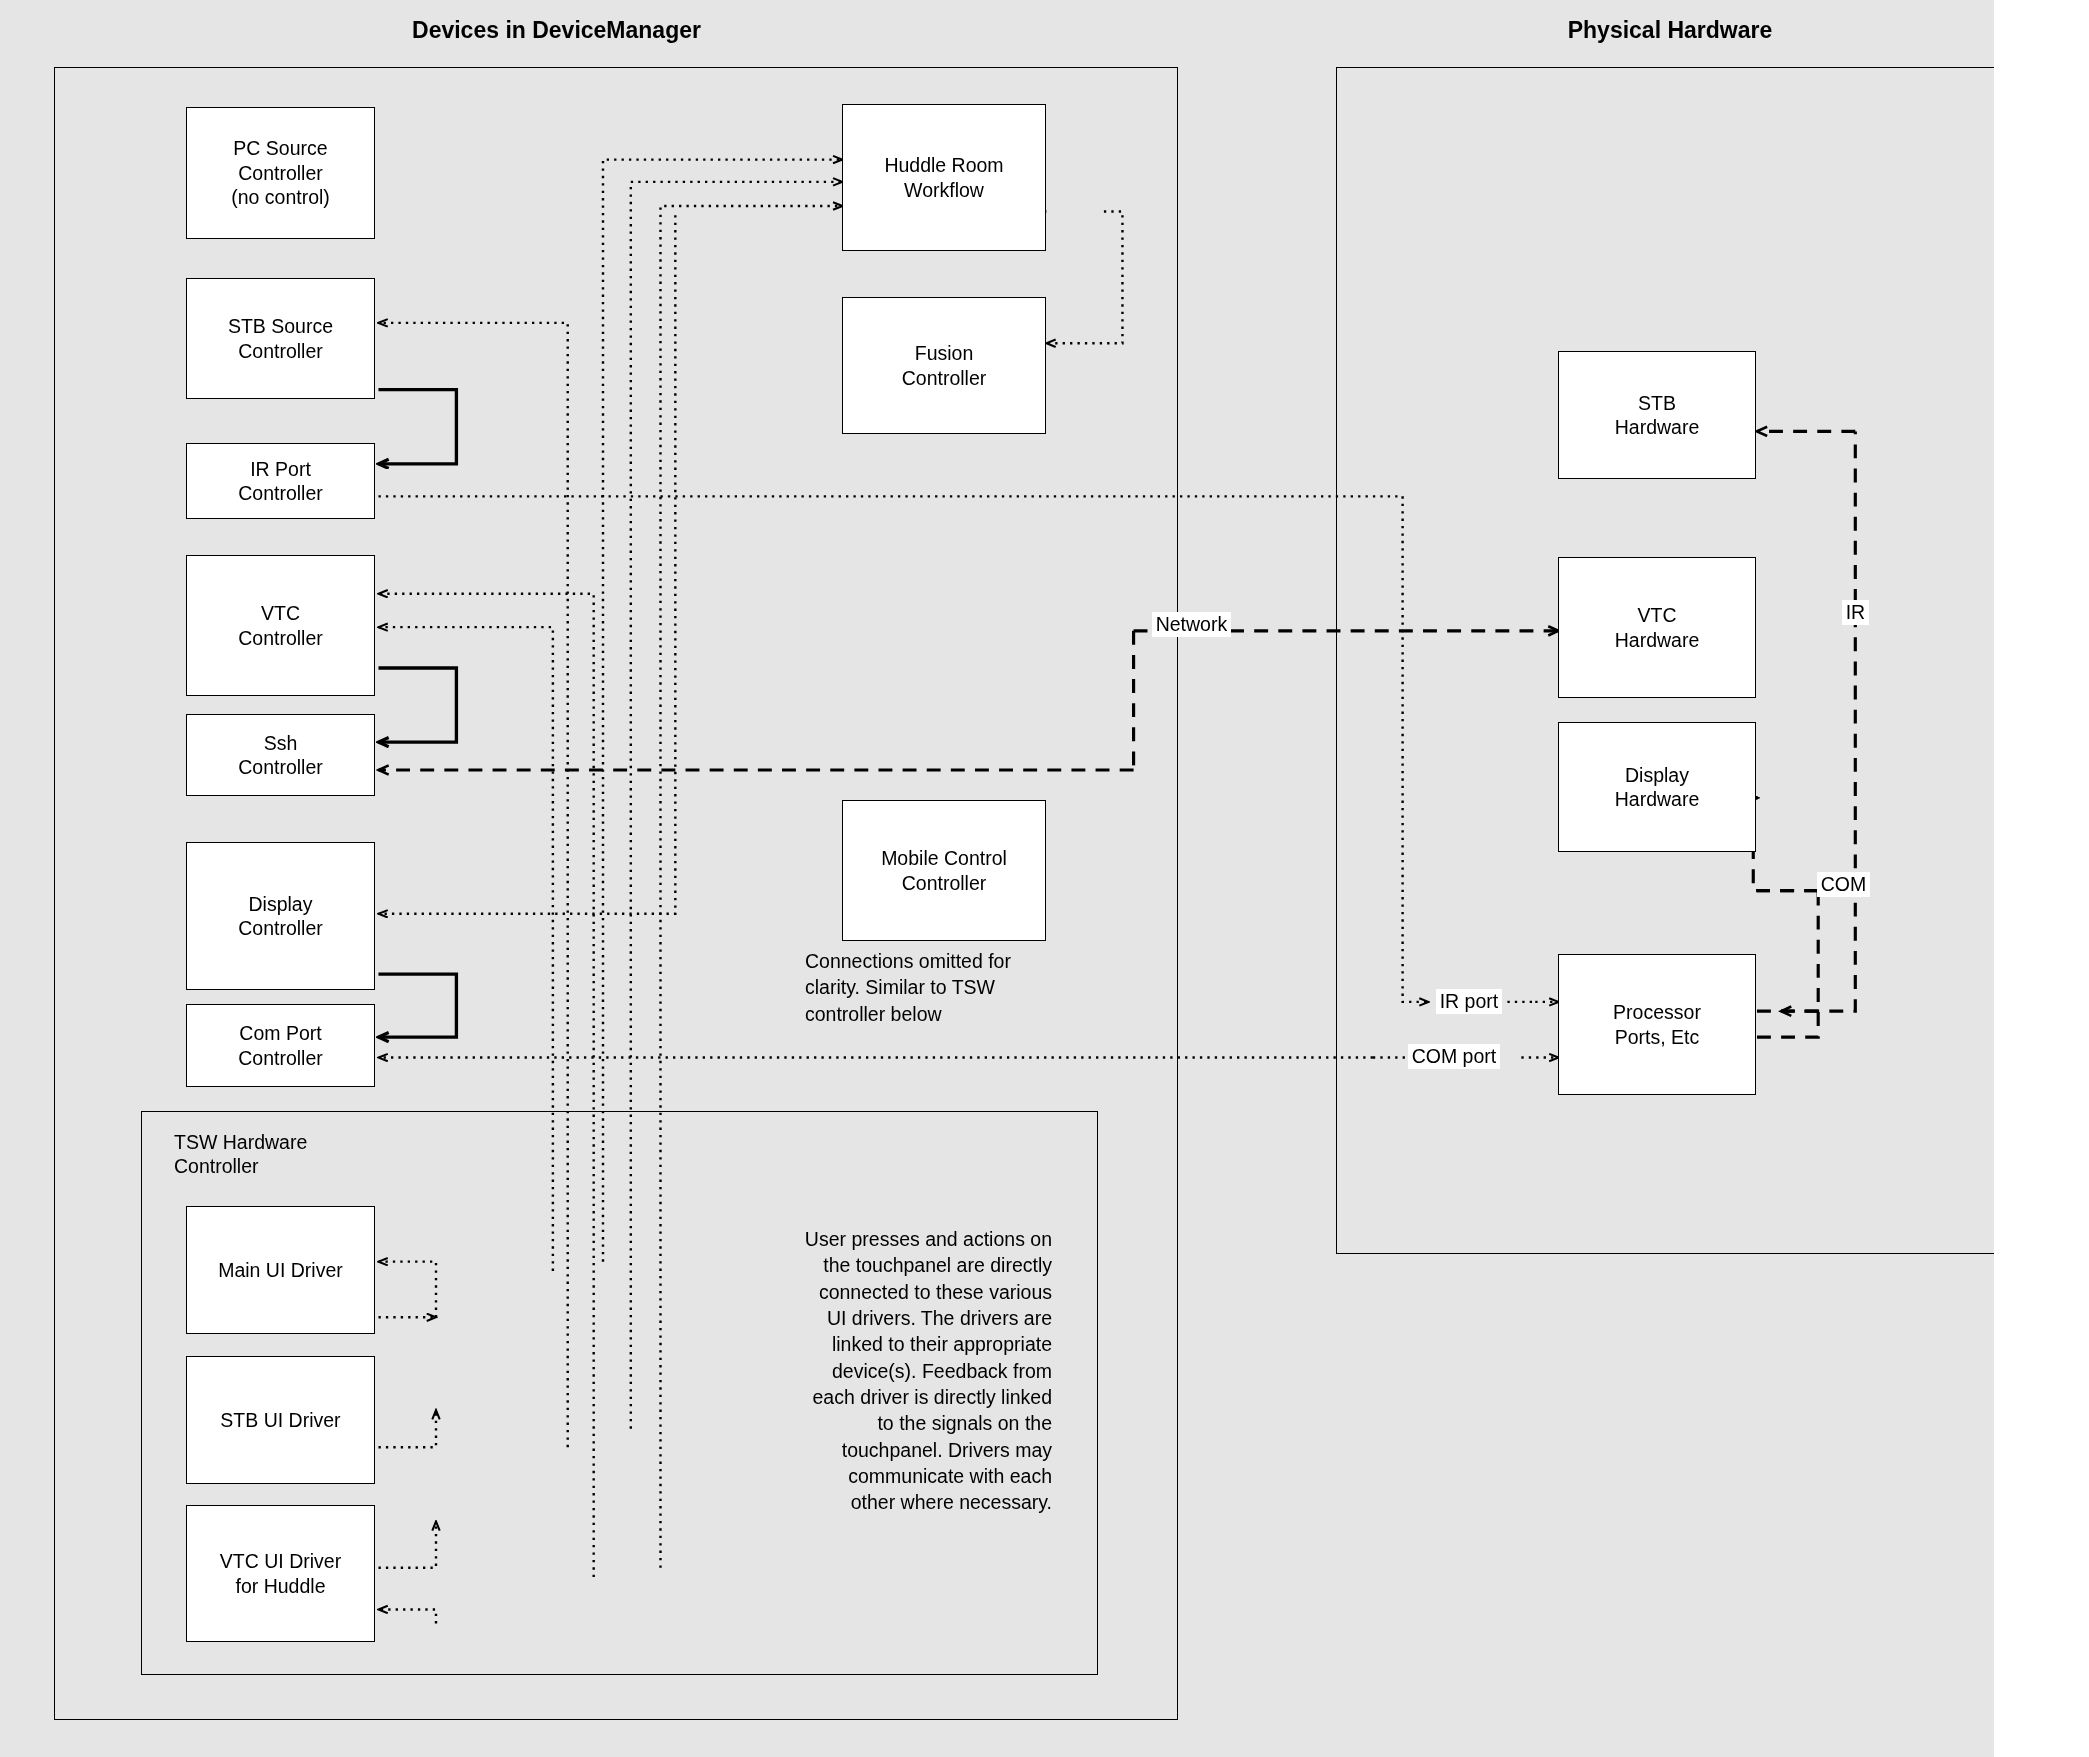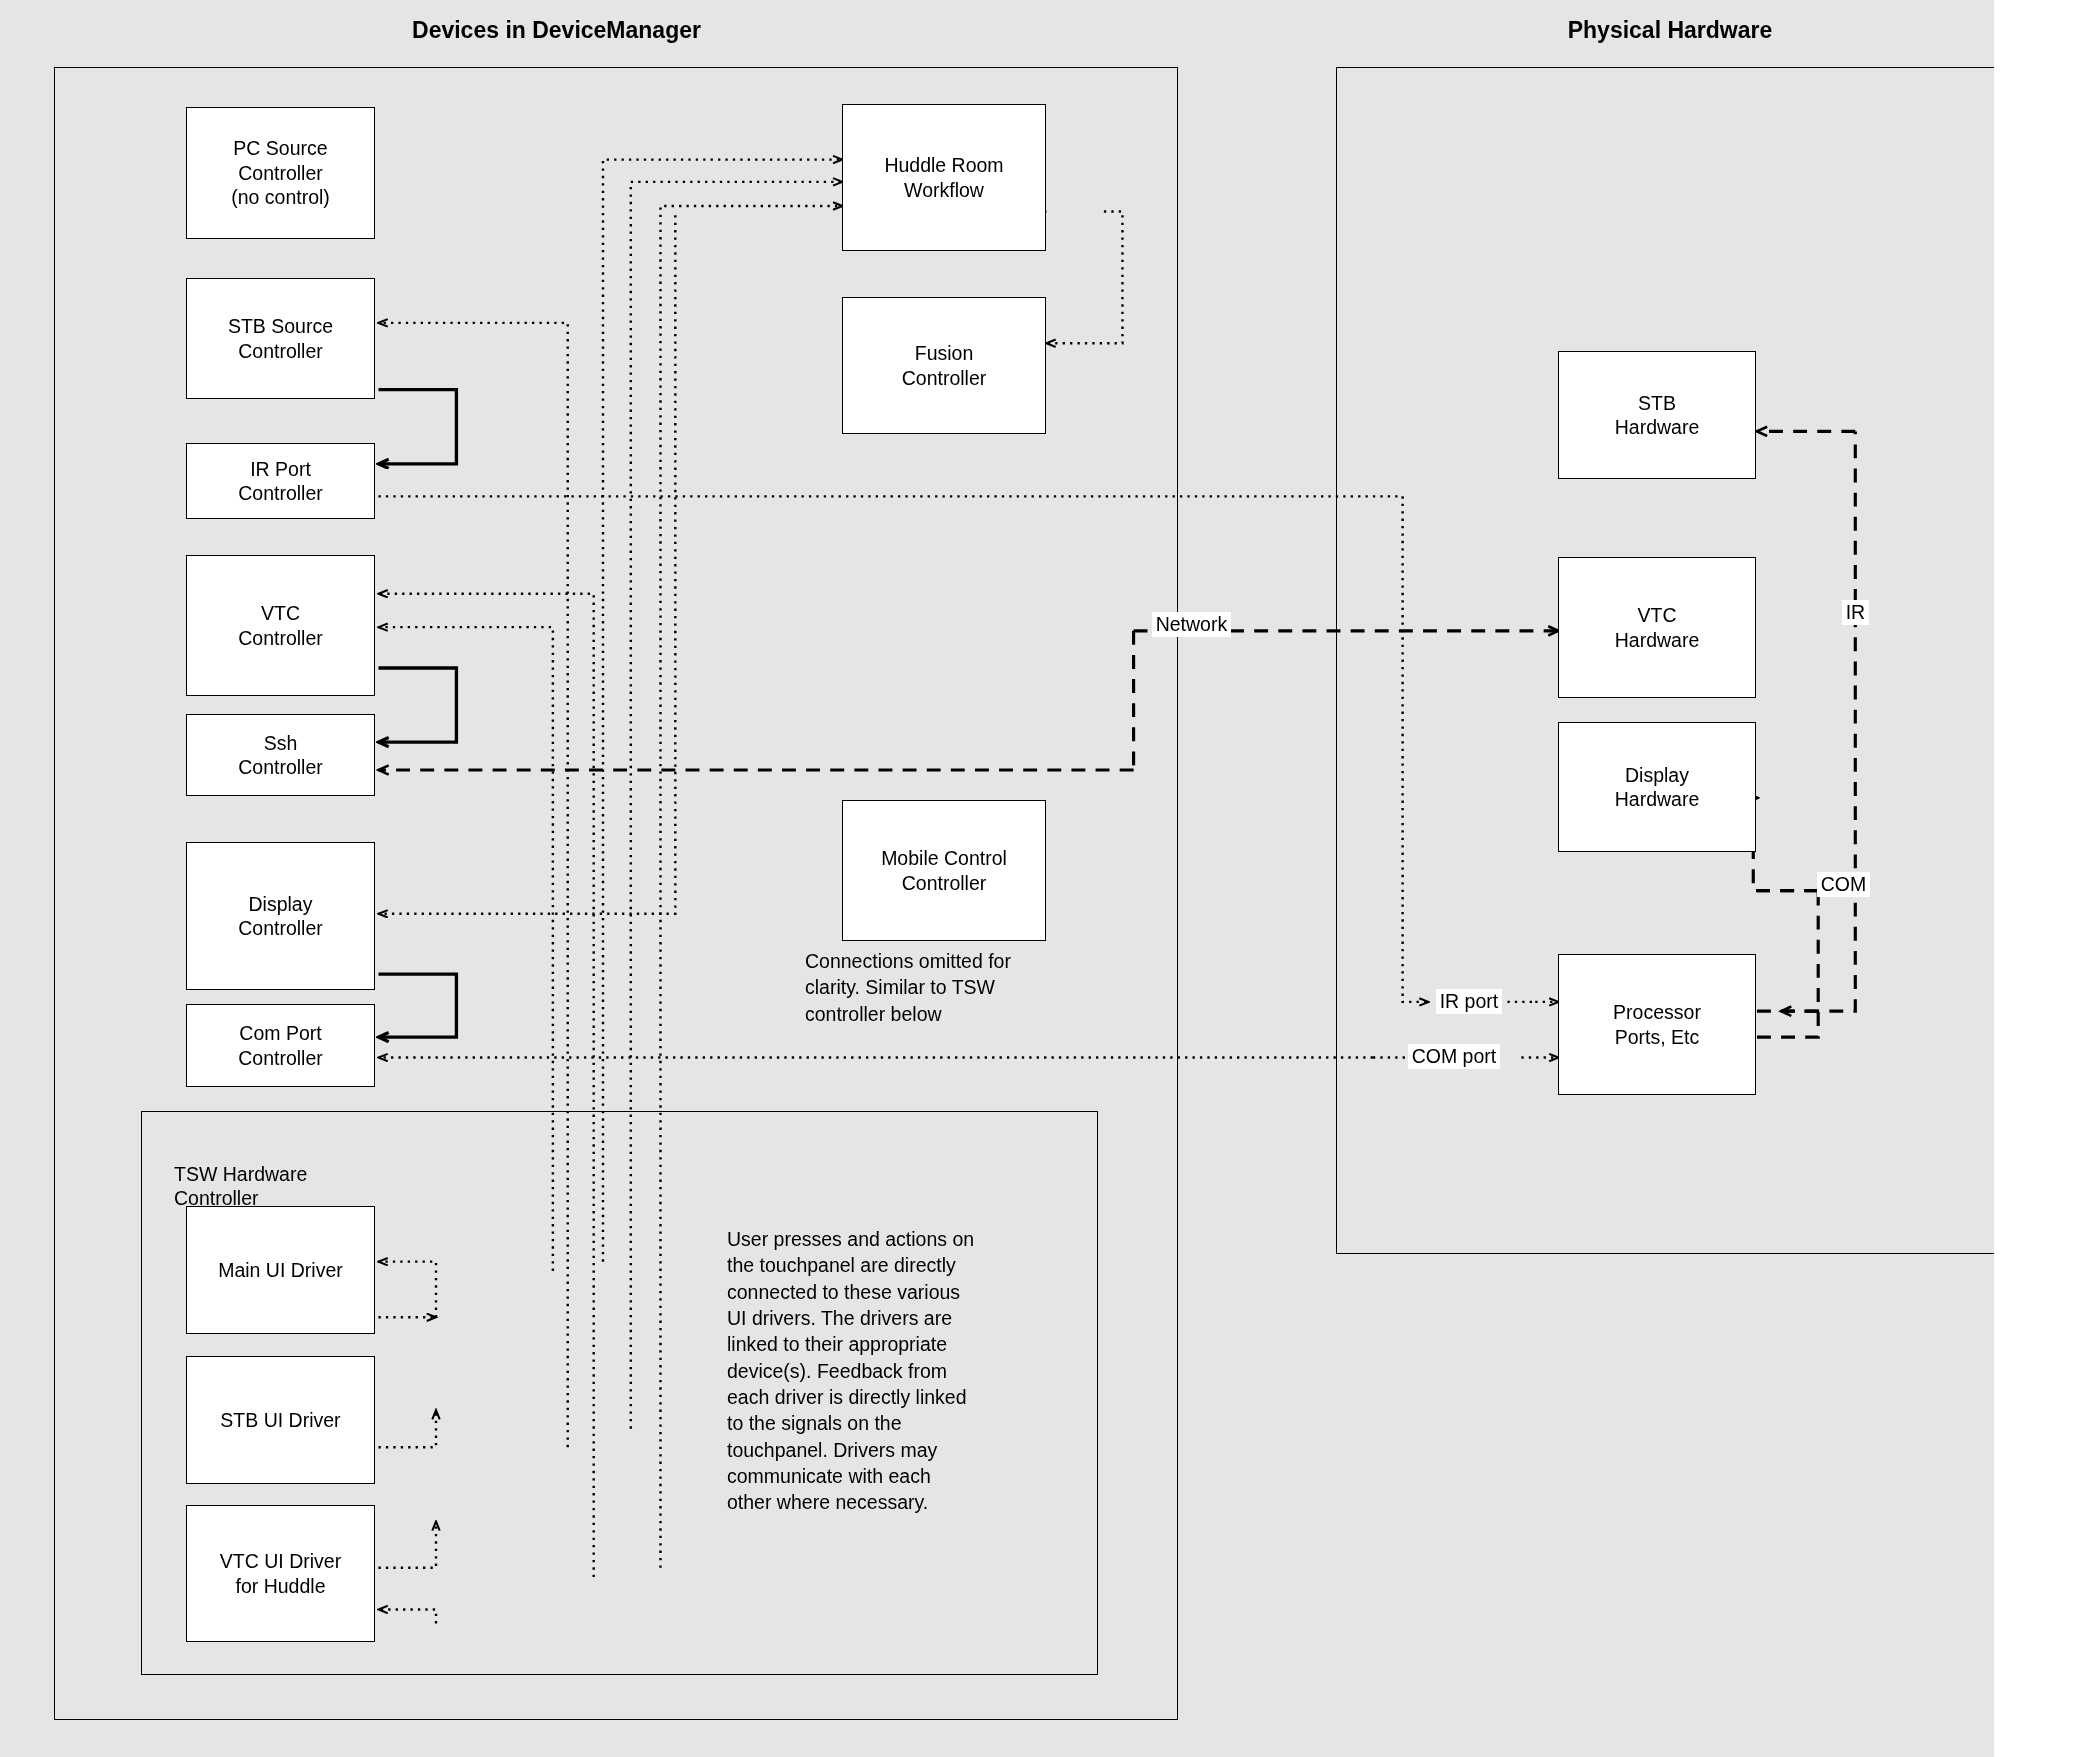--- a/index.html
+++ b/index.html
@@ -44,33 +44,31 @@
     line-height: 1.25;
     white-space: pre-line;
     z-index: 5;
   }
   .grouplabel {
     position: absolute;
     font-size: 19.5px;
     line-height: 1.25;
     white-space: pre-line;
     z-index: 6;
-    margin-top: 32px;
   }
   .note {
     position: absolute;
     font-size: 19.5px;
     line-height: 1.35;
     text-align: left;
     white-space: pre-line;
     z-index: 6;
   }
   .note.left {
-    text-align: left;
-    margin-left: 20px;
+    text-align: right;
   }
   .edgelabel {
     position: absolute;
     font-size: 19.5px;
     background: #ffffff;
     padding: 0.9px 3.7px;
     white-space: nowrap;
     z-index: 7;
   }
   svg.wires {

